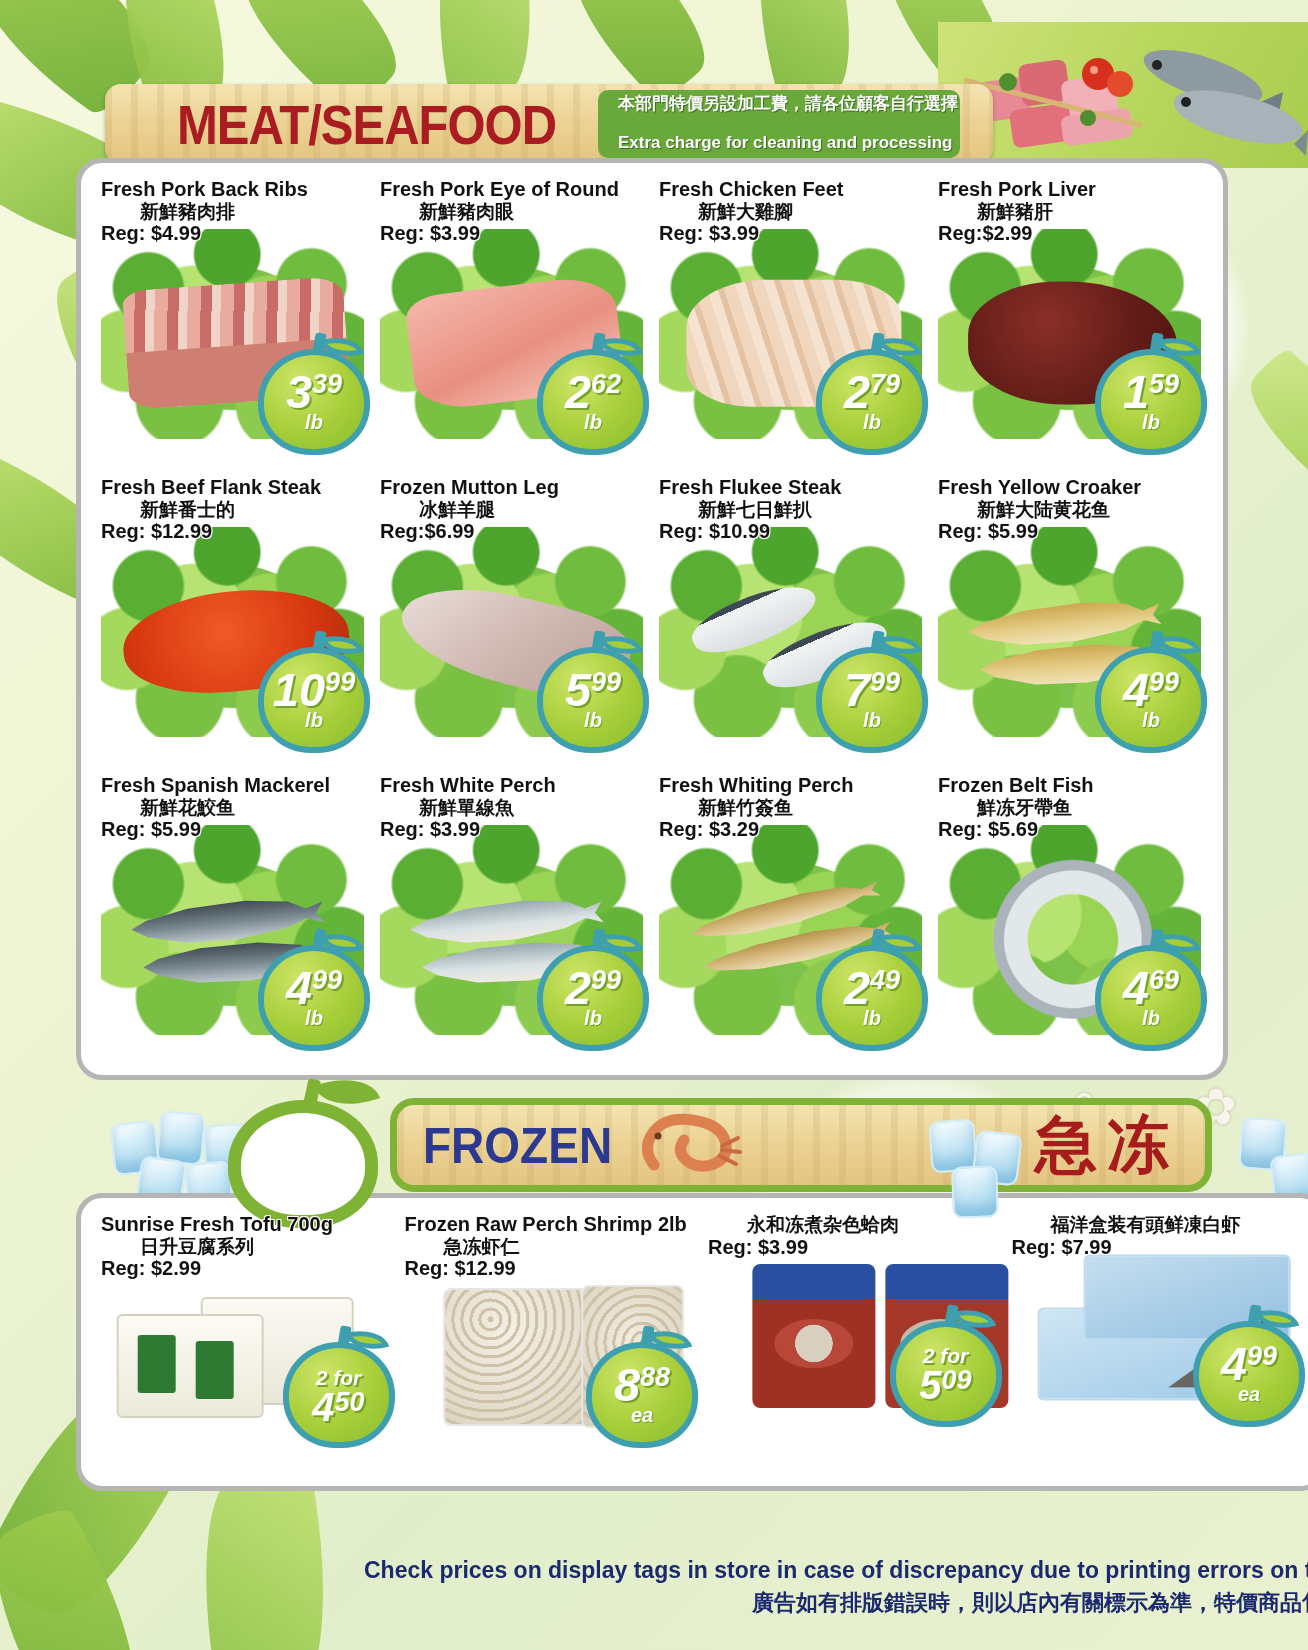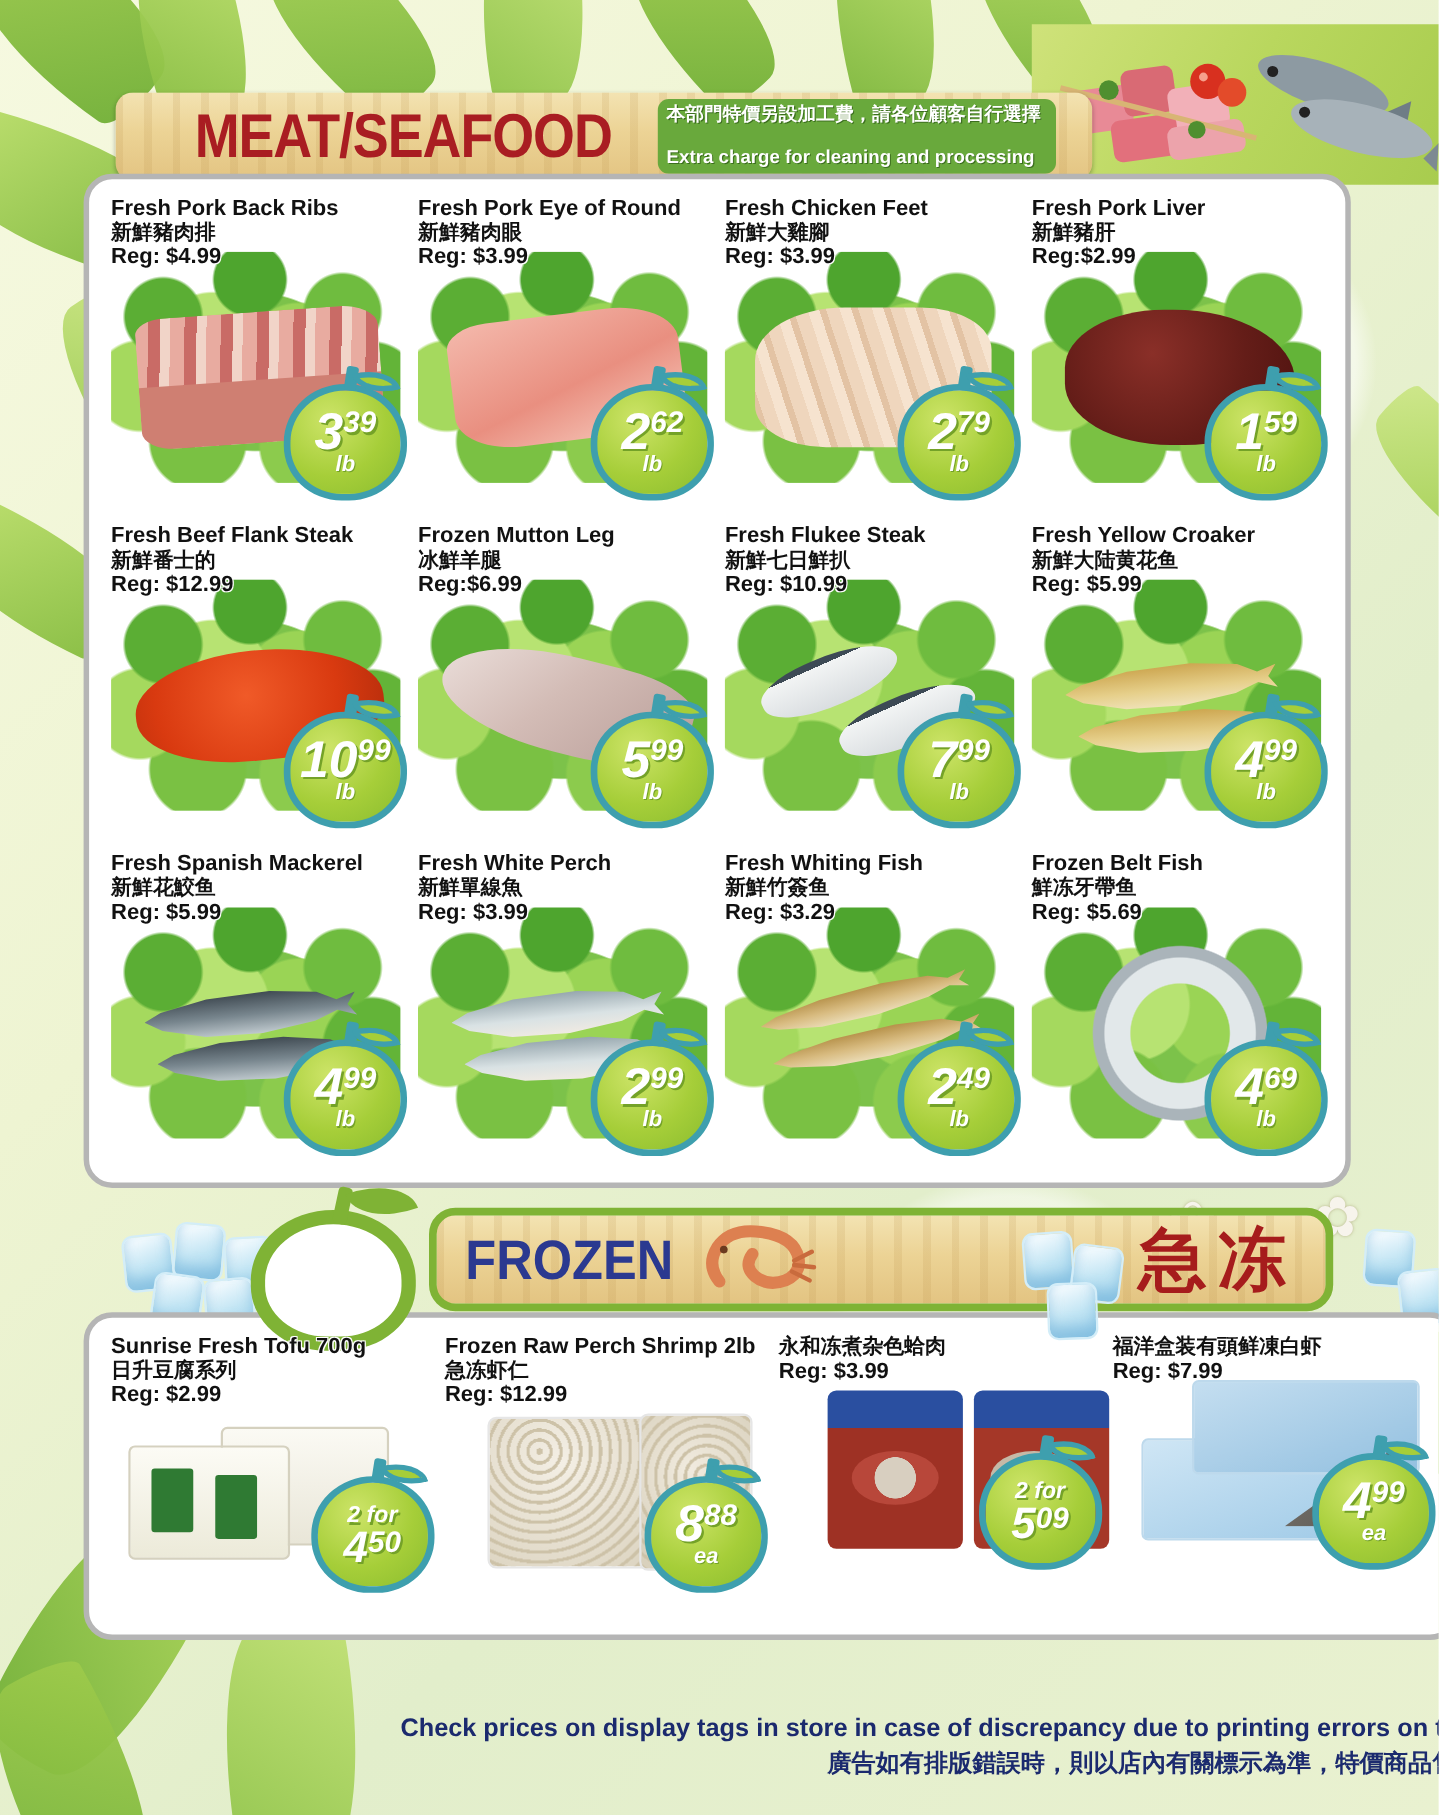--- a/index.html
+++ b/index.html
@@ -17,36 +17,36 @@
   .apple-sil .stem2 { position:absolute; top:-24px; left:48%; width:12px; height:30px; background:#86b43d; border-radius:4px; transform:rotate(10deg); }
   .apple-sil .leaf2 { position:absolute; top:-26px; left:58%; width:52px; height:30px; background:#86b43d; border-radius:0 100% 0 100%; transform:rotate(-18deg); }
   .wood { background:
       repeating-linear-gradient(90deg, rgba(190,150,80,.18) 0 7px, rgba(255,255,255,0) 7px 26px),
       linear-gradient(180deg,#f3e3b2 0%,#ecd395 45%,#e3c482 100%); }
   .banner-meat { position:absolute; left:105px; top:84px; width:888px; height:80px; border-radius:16px;
       display:flex; align-items:center; padding-left:58px; box-shadow:0 2px 4px rgba(0,0,0,.25); }
   .title-zh { font-size:56px; font-weight:900; letter-spacing:8px; }
   .title-en { font-size:49px; font-weight:900; letter-spacing:-1px; margin-left:14px; transform:scaleY(1.15); }
   .notice { position:absolute; left:598px; top:90px; width:362px; height:68px; border-radius:10px;
-      display:flex; flex-direction:column; justify-content:center; padding:0 8px; line-height:1.35;gap:16px; }
+      display:flex; flex-direction:column; justify-content:center; padding:0 20px; line-height:1.35;gap:16px; }
   .notice div { color:#fff; font-weight:700; font-size:17px; text-shadow:1px 1px 0 #3c6e1f; white-space:nowrap; }
   .header-photo { position:absolute; left:938px; top:22px; width:370px; height:146px;
       background:linear-gradient(120deg,#cfe27a 0%,#b9d75e 50%,#a8cc4e 100%); border-radius:0 0 0 18px; }
   
   .panel { position:absolute; background:#fff; border:5px solid #b5b5b5; border-radius:26px; }
   .meat-panel { left:76px; top:158px; width:1152px; height:922px; padding:14px 10px 6px 16px; }
   .frozen-panel { left:76px; top:1193px; width:1250px; height:298px; padding:14px 10px 6px 16px; }
   .grid { display:grid; grid-template-columns:repeat(4,1fr); }
   .meat-panel .grid { grid-template-rows:repeat(3,298px); }
   .frozen-panel .grid { grid-template-rows:270px; }
   
   .product { position:relative; padding:2px 6px 0 4px; }
   .pname { font-size:20px; font-weight:700; color:#111; line-height:1.08;
      text-shadow:-1px -1px 0 #fff,1px -1px 0 #fff,-1px 1px 0 #fff,1px 1px 0 #fff; position:relative; z-index:3;}
-  .pzh   { font-size:19px; font-weight:700; color:#111; line-height:1.15; text-shadow:-1px -1px 0 #fff,1px -1px 0 #fff,-1px 1px 0 #fff,1px 1px 0 #fff; position:relative; z-index:3;}
+  .pzh   { font-size:19px; font-weight:700; color:#111; line-height:1.15; text-shadow:-1px -1px 0 #fff,1px -1px 0 #fff,-1px 1px 0 #fff,1px 1px 0 #fff; position:relative; z-index:3;margin-left:39px;}
   .preg  { font-size:20px; font-weight:700; color:#111; line-height:1.15; text-shadow:-1px -1px 0 #fff,1px -1px 0 #fff,-1px 1px 0 #fff,1px 1px 0 #fff; position:relative; z-index:3;}
   .pvisual { position:relative; height:192px; margin-top:2px; z-index:1; }
   .frozen-panel .pvisual { height:150px; }
   .lettuce { position:absolute; inset:-18px 6px 0 0;
      background:
       radial-gradient(circle at 18% 28%, #5bae34 0 13%, transparent 14%),
       radial-gradient(circle at 48% 12%, #4ea52e 0 14%, transparent 15%),
       radial-gradient(circle at 80% 26%, #6fbc3f 0 13%, transparent 14%),
       radial-gradient(circle at 10% 58%, #a5d95e 0 15%, transparent 16%),
       radial-gradient(circle at 90% 60%, #63b438 0 16%, transparent 17%),
@@ -393,21 +393,21 @@
         <div class="pricewrap">
           <span class="pmain">2</span>
           <span class="pcents">99</span>
         </div>
         <div class="punit">lb</div>
       </div>
     </div>
   </div>
 
   <div class="product">
-    <div class="pname">Fresh Whiting Fish</div>
+    <div class="pname">Fresh Whiting Perch</div>
     <div class="pzh">新鮮竹簽鱼</div>
     <div class="preg">Reg: $3.29</div>
     <div class="pvisual">
       <div class="lettuce"></div>
       <div class="pimg v-whiting fishy"></div>
       <div class="badge">
         <span class="stem"></span>
         <span class="leafb"></span>
 
         <div class="pricewrap">

